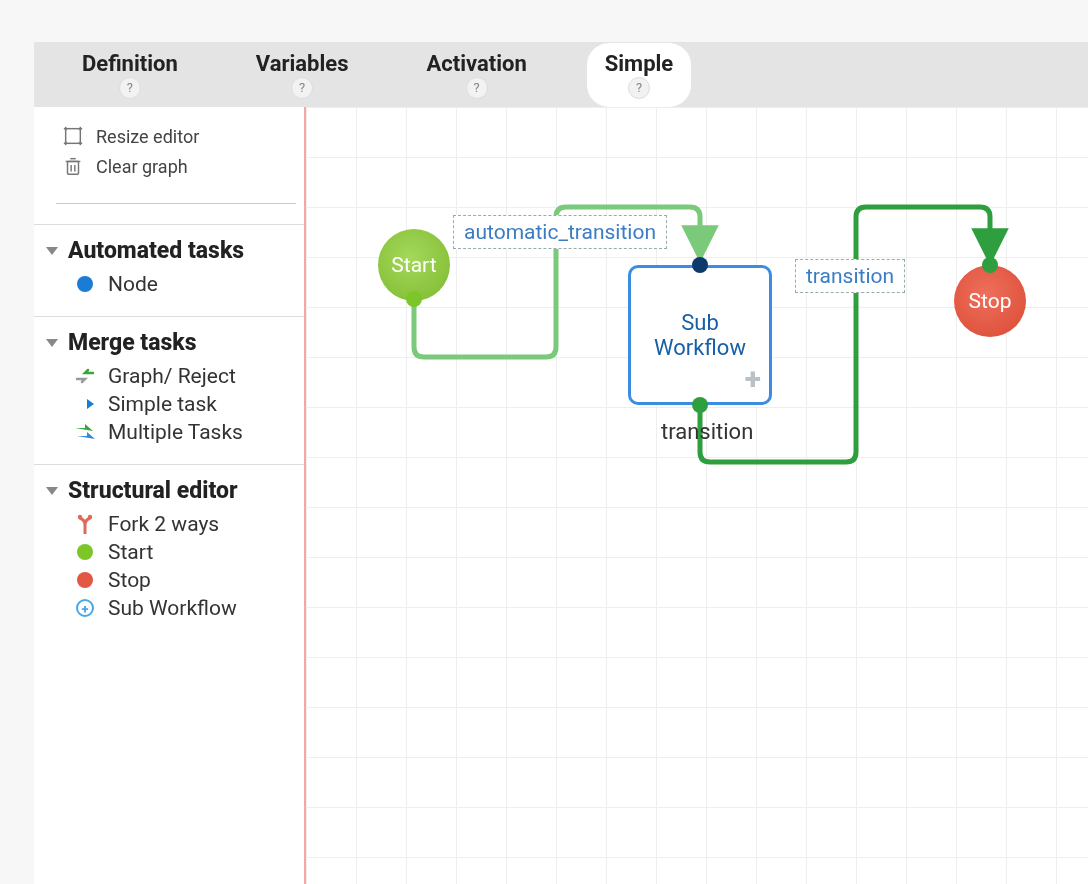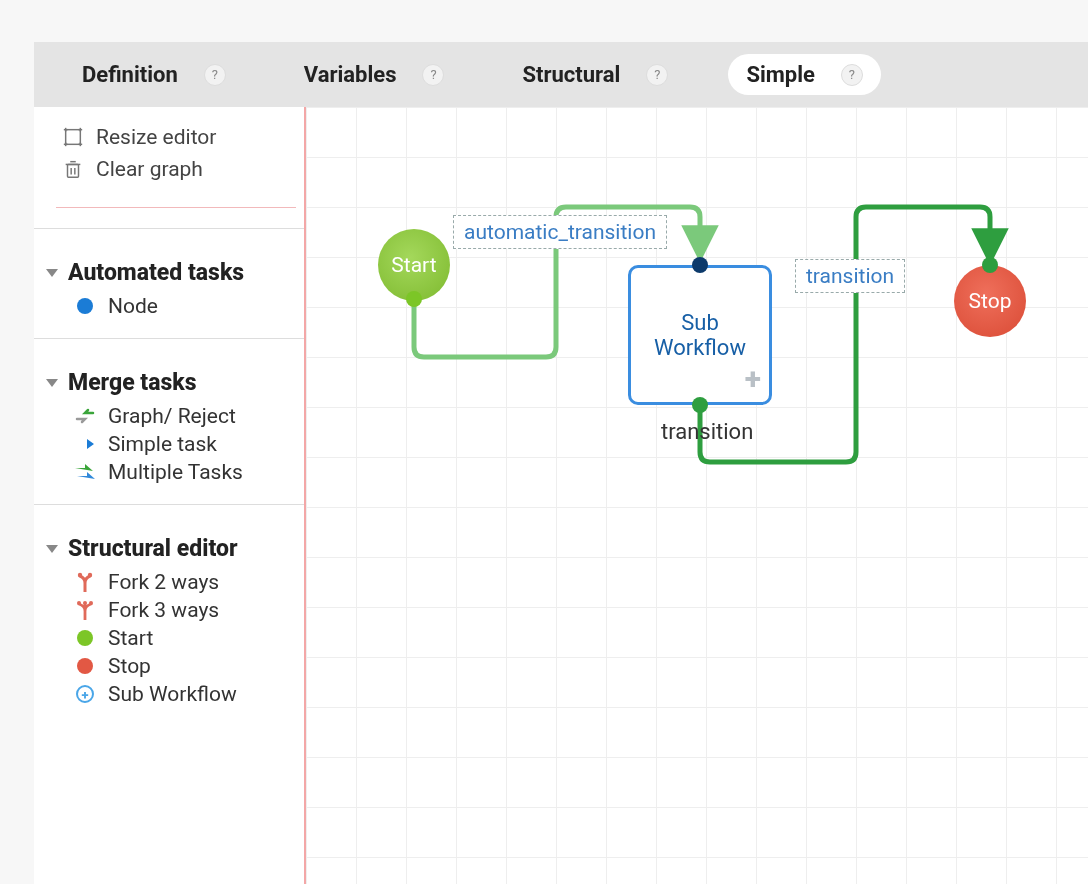--- a/index.html
+++ b/index.html
@@ -25,27 +25,28 @@
     height: 65px;
     background: #e4e4e4;
     display: flex;
     align-items: center;
     padding-left: 30px;
     gap: 42px;
   }
   .tab {
     display: flex;
     align-items: center;
-    gap: 26px;
+    gap: 1px;
     font-size: 22px;
     font-weight: 700;
     color: #222;
     padding: 8px 18px;
     border-radius: 22px;
     cursor: pointer;
+    flex-direction: column;
   }
   .tab.active {
     background: #fff;
   }
   .help-badge {
     display: inline-flex;
     width: 22px;
     height: 22px;
     border-radius: 50%;
     background: #f2f2f2;
@@ -69,34 +70,34 @@
     overflow: hidden;
     background:#fff;
   }
   .sidebar-top {
     padding: 0 20px 22px 28px;
   }
   .sb-action {
     display: flex;
     align-items: center;
     gap: 12px;
-    font-size: 21px;
+    font-size: 18px;
     color: #444;
     padding: 4px 0;
     cursor: pointer;
   }
   .sb-action svg { width:22px; height:22px; stroke:#777; fill:none; stroke-width:1.6; }
   .sb-divider {
     height: 0;
     border-top: 1.5px solid #f2b9bb;
     margin: 0 8px 20px 22px;
   }
   .sb-group {
     border-top: 1px solid #ddd;
-    padding: 30px 0 18px 0;
+    padding: 12px 0 18px 0;
   }
   .sb-group-header {
     display: flex;
     align-items: center;
     gap: 12px;
     padding: 0 0 6px 34px;
     font-size: 23px;
     font-weight: 800;
     color: #222;
     cursor: pointer;
@@ -181,21 +182,21 @@
   <div class="tabbar">
     <div class="tab">
       <span>Definition</span>
       <span class="help-badge">?</span>
     </div>
     <div class="tab">
       <span>Variables</span>
       <span class="help-badge">?</span>
     </div>
     <div class="tab">
-      <span>Structural</span>
+      <span>Activation</span>
       <span class="help-badge">?</span>
     </div>
     <div class="tab active">
       <span>Simple</span>
       <span class="help-badge">?</span>
     </div>
   </div>
 
   <div class="content">
 
@@ -284,31 +285,20 @@
             <svg width="18" height="20" viewBox="0 0 18 20">
                 <path d="M9 20 L9 11 M9 11 Q9 6 4 4 M9 11 Q9 6 14 4" stroke="#e06a5a" stroke-width="3" fill="none" stroke-linecap="round"></path>
                 <circle cx="4" cy="3" r="2.2" fill="#e06a5a"></circle>
                 <circle cx="14" cy="3" r="2.2" fill="#e06a5a"></circle>
               </svg>
           </span>
           <span>Fork 2 ways</span>
         </div>
         <div class="sb-item">
           <span class="ico">
-            <svg width="20" height="20" viewBox="0 0 20 20">
-                <path d="M10 20 L10 11 M10 11 Q10 6 4 4 M10 11 L10 4 M10 11 Q10 6 16 4" stroke="#e06a5a" stroke-width="2.8" fill="none" stroke-linecap="round"></path>
-                <circle cx="4" cy="3" r="2" fill="#e06a5a"></circle>
-                <circle cx="10" cy="3" r="2" fill="#e06a5a"></circle>
-                <circle cx="16" cy="3" r="2" fill="#e06a5a"></circle>
-              </svg>
-          </span>
-          <span>Fork 3 ways</span>
-        </div>
-        <div class="sb-item">
-          <span class="ico">
               <span class="dot-green"></span>
             </span>
           <span>Start</span>
         </div>
         <div class="sb-item">
           <span class="ico">
               <span class="dot-red"></span>
             </span>
           <span>Stop</span>
         </div>

